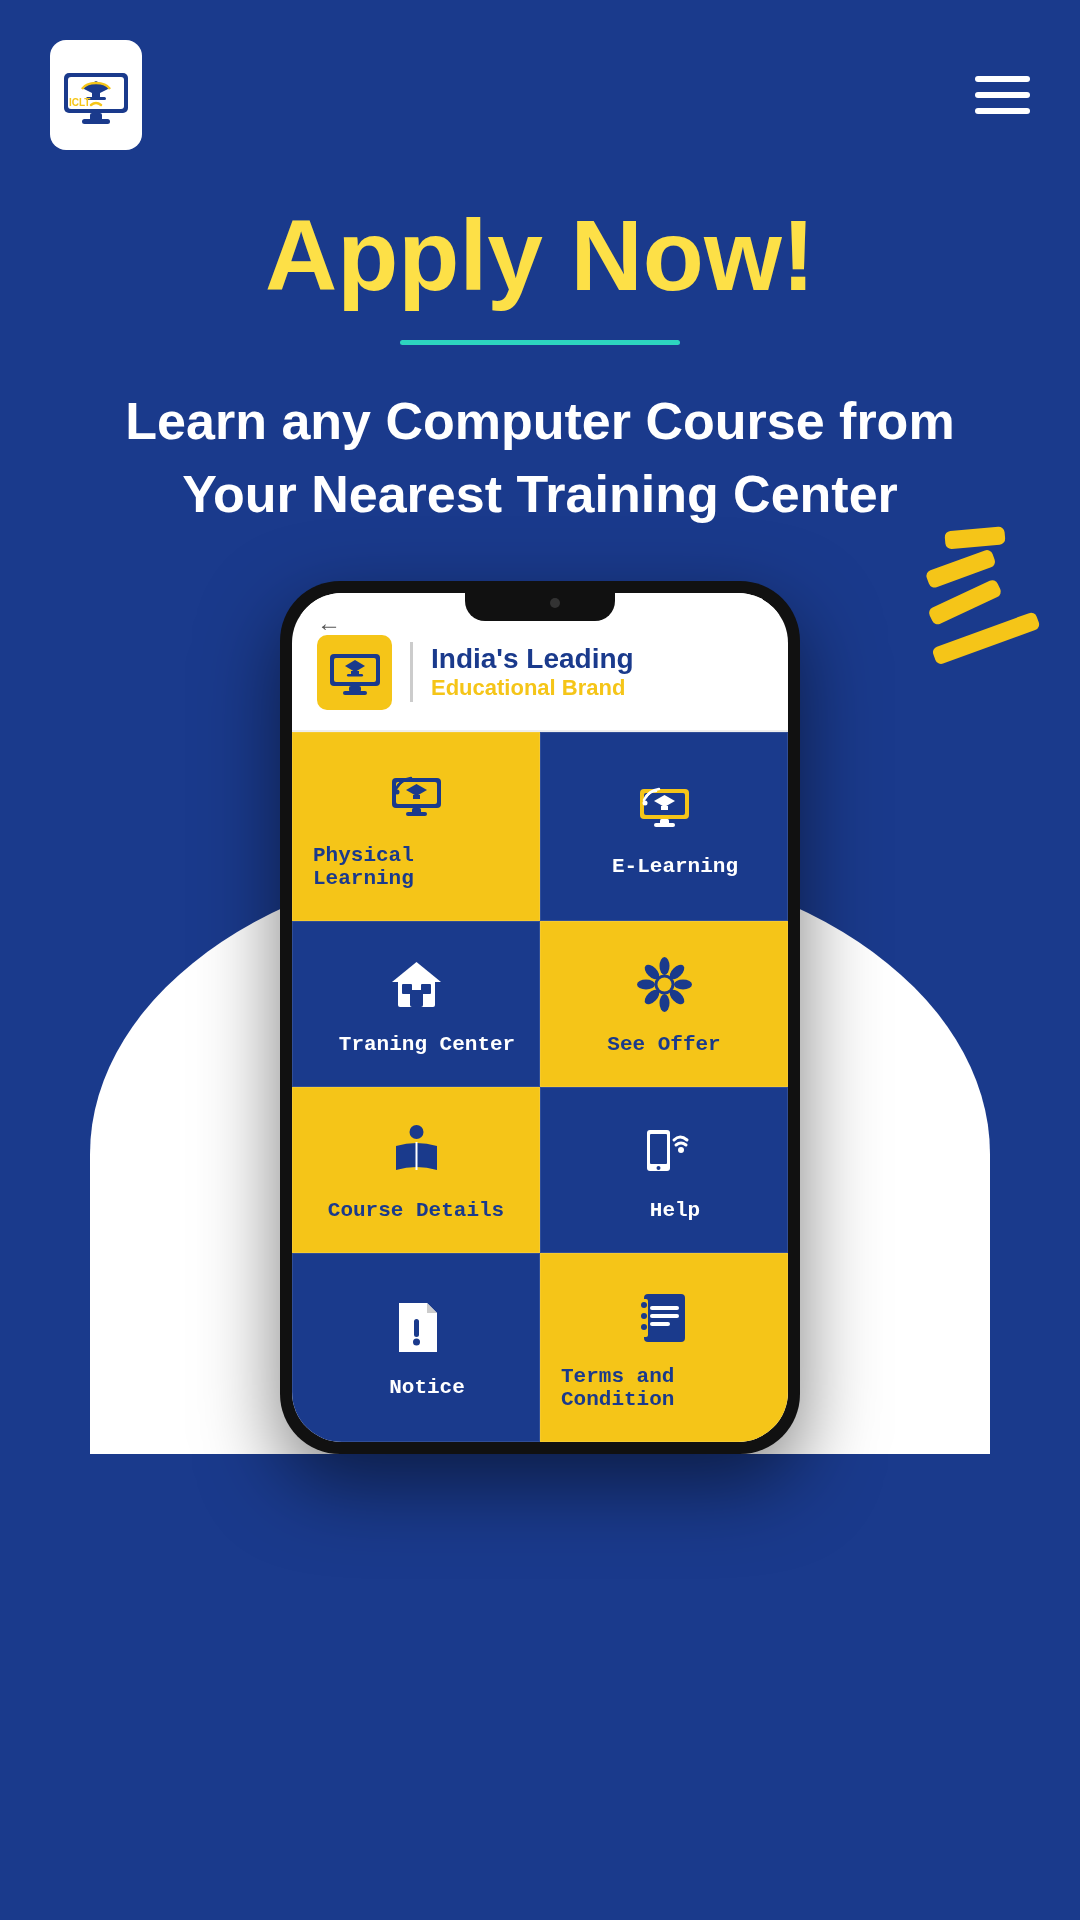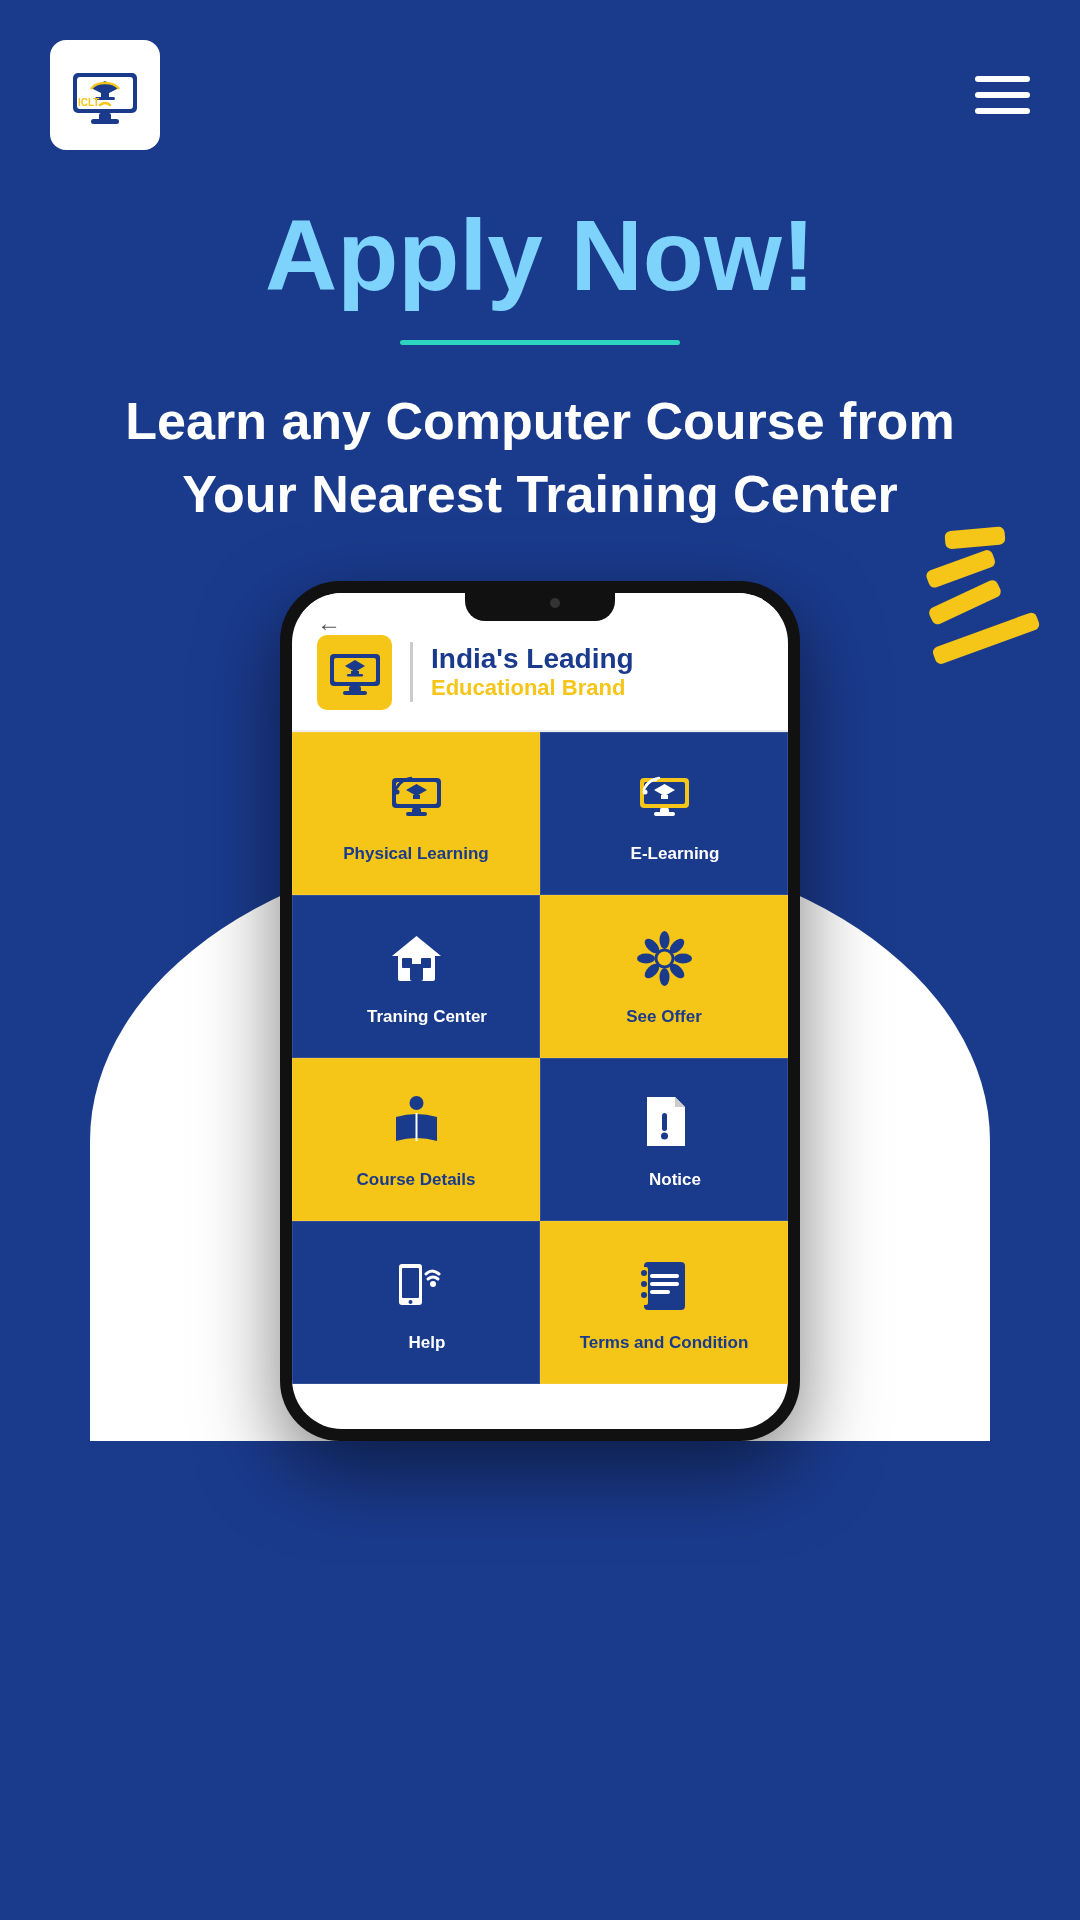--- a/index.html
+++ b/index.html
@@ -18,21 +18,21 @@
       display: flex;
       justify-content: space-between;
       align-items: center;
       padding: 40px 50px 20px;
     }
     .logo-container {
       display: flex;
       align-items: center;
     }
     .logo-box {
-      width: 110px;
+      width: 92px;
       height: 110px;
       background: white;
       border-radius: 16px;
       display: flex;
       align-items: center;
       justify-content: center;
     }
     .hamburger {
       display: flex;
       flex-direction: column;
@@ -48,21 +48,21 @@
     }
 
     
     .hero {
       text-align: center;
       padding: 30px 40px 10px;
     }
     .apply-now {
       font-size: 100px;
       font-weight: 900;
-      color: #7dd3fc;
+      color: #fde047;
       line-height: 1.1;
     }
     .divider-line {
       width: 280px;
       height: 5px;
       background: #2dd4bf;
       margin: 30px auto 40px;
       border-radius: 3px;
     }
     .subtitle {
@@ -216,23 +216,24 @@
       cursor: pointer;
       border: 1px solid rgba(255,255,255,0.1);
     }
     .menu-item.yellow { background: #f5c518; }
     .menu-item.blue { background: #1a3a8c; }
 
     .menu-icon {
       margin-bottom: 12px;
     }
     .menu-label {
-      font-size: 17px;
+      font-size: 21px;
       font-weight: 600;
-      text-align: center;
+      text-align: left;
+      font-family: Liberation Mono, monospace;
     }
     .menu-item.yellow .menu-label { color: #1a3a8c; }
     .menu-item.blue .menu-label { color: white; margin-left: 22px; }
     .menu-item.yellow .menu-label.bold { font-weight: 800; }
     .menu-item.blue .menu-label.bold { font-weight: 800; }
 
     
     .icon-svg {
       width: 65px;
       height: 65px;
@@ -403,45 +404,45 @@
               <line x1="32.5" y1="24" x2="32.5" y2="52" stroke="white" stroke-width="2"></line>
             </svg>
           </div>
           <div class="menu-label bold">Course Details</div>
         </div>
 
         <div class="menu-item blue">
           <div class="menu-icon">
             <svg class="icon-svg" viewBox="0 0 65 65">
 
+              <path d="M18,12 Q15,12 15,15 L15,50 Q15,53 18,53 L35,53 Q38,53 38,50 L38,15 Q38,12 35,12 Z" fill="white" stroke="none"></path>
+              <rect x="18" y="16" width="17" height="30" rx="1" fill="#1a3a8c"></rect>
+              <circle cx="26.5" cy="50" r="2" fill="#1a3a8c"></circle>
+
+              <path d="M42,22 Q48,16 55,22" stroke="white" stroke-width="3" fill="none" stroke-linecap="round"></path>
+              <path d="M44,27 Q49,23 54,27" stroke="white" stroke-width="3" fill="none" stroke-linecap="round"></path>
+              <circle cx="49" cy="32" r="3" fill="white"></circle>
+            </svg>
+          </div>
+          <div class="menu-label">Help</div>
+        </div>
+
+        <div class="menu-item blue">
+          <div class="menu-icon">
+            <svg class="icon-svg" viewBox="0 0 65 65">
+
               <path d="M15,8 L43,8 L53,18 L53,57 L15,57 Z" fill="white"></path>
               <path d="M43,8 L43,18 L53,18" fill="#ccc" stroke="none"></path>
               <rect x="30" y="24" width="5" height="18" rx="2.5" fill="#1a3a8c"></rect>
               <circle cx="32.5" cy="47" r="3.5" fill="#1a3a8c"></circle>
             </svg>
           </div>
           <div class="menu-label bold">Notice</div>
         </div>
 
-        <div class="menu-item blue">
-          <div class="menu-icon">
-            <svg class="icon-svg" viewBox="0 0 65 65">
-
-              <path d="M18,12 Q15,12 15,15 L15,50 Q15,53 18,53 L35,53 Q38,53 38,50 L38,15 Q38,12 35,12 Z" fill="white" stroke="none"></path>
-              <rect x="18" y="16" width="17" height="30" rx="1" fill="#1a3a8c"></rect>
-              <circle cx="26.5" cy="50" r="2" fill="#1a3a8c"></circle>
-
-              <path d="M42,22 Q48,16 55,22" stroke="white" stroke-width="3" fill="none" stroke-linecap="round"></path>
-              <path d="M44,27 Q49,23 54,27" stroke="white" stroke-width="3" fill="none" stroke-linecap="round"></path>
-              <circle cx="49" cy="32" r="3" fill="white"></circle>
-            </svg>
-          </div>
-          <div class="menu-label">Help</div>
-        </div>
-
         <div class="menu-item yellow">
           <div class="menu-icon">
             <svg class="icon-svg" viewBox="0 0 65 65">
 
               <rect x="12" y="10" width="41" height="48" rx="4" fill="#1a3a8c"></rect>
 
               <rect x="18" y="22" width="29" height="4" rx="2" fill="white"></rect>
               <rect x="18" y="30" width="29" height="4" rx="2" fill="white"></rect>
               <rect x="18" y="38" width="20" height="4" rx="2" fill="white"></rect>
 

